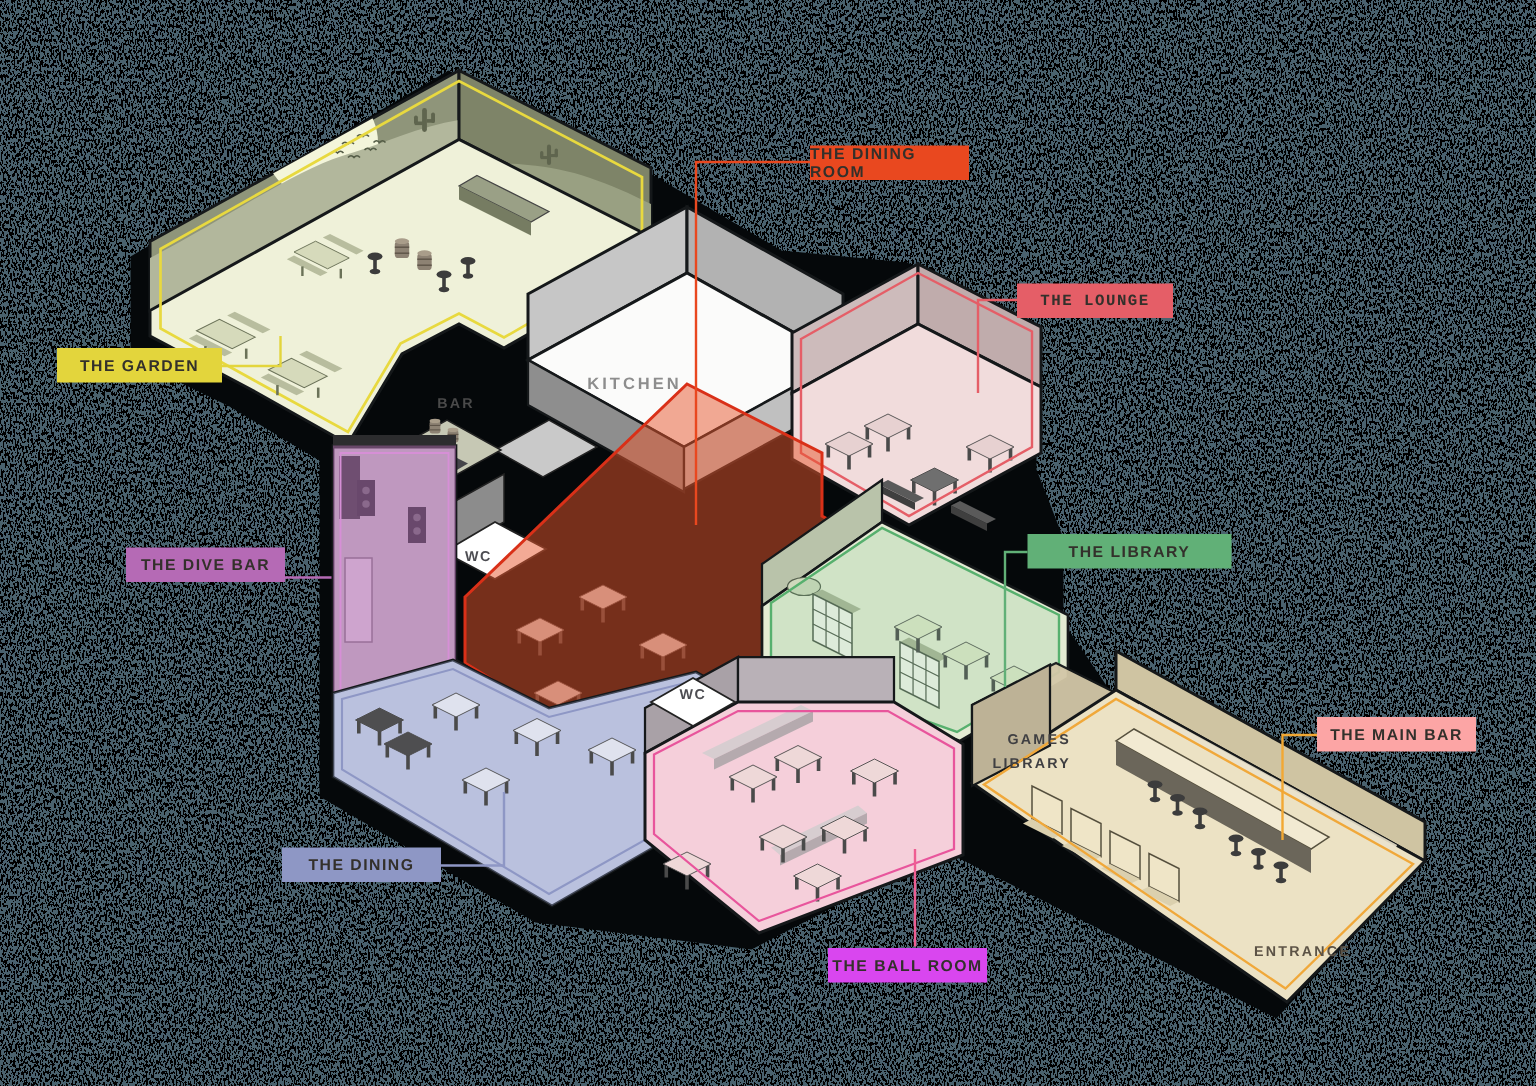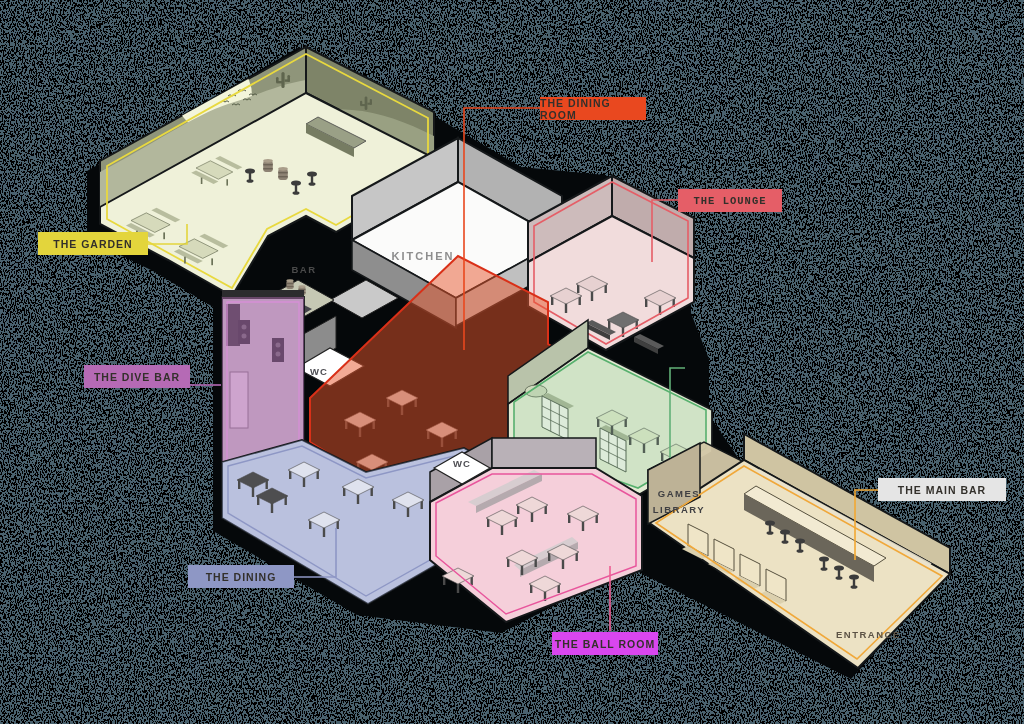--- a/index.html
+++ b/index.html
@@ -6,29 +6,29 @@
   .stage{position:relative;width:1024px;height:724px;overflow:hidden;background:#4a626e;
          font-family:"Liberation Sans",sans-serif;}
   .stage svg{position:absolute;left:0;top:0;}
   .rlabel{position:absolute;height:23px;display:flex;align-items:center;justify-content:center;
           font-size:10.5px;font-weight:700;letter-spacing:1px;color:#33302b;z-index:30;}
   .lbl-garden {left:38px; top:232px;width:110px;background:#e3d53c;}
   .lbl-dining {left:540px;top:97px; width:106px;background:#e9481f;}
   .lbl-lounge {left:678px;top:189px;width:104px;background:#e55e67;font-family:Liberation Mono, monospace;}
   .lbl-library{left:685px;top:356px;width:136px;background:#61b077;}
   .lbl-dive   {left:84px; top:365px;width:106px;background:#b56ab5;}
-  .lbl-main   {left:878px;top:478px;width:128px;background:#e5e5e5;}
+  .lbl-main   {left:878px;top:478px;width:106px;background:#fca5a5;}
   .lbl-terrace{left:188px;top:565px;width:106px;background:#8e97c5;}
   .lbl-ball   {left:552px;top:632px;width:106px;background:#d946ef;}
   .alabel{position:absolute;z-index:25;font-weight:700;color:#4d4d52;text-align:center;}
   .a-kitchen {left:375px;top:250px;width:96px;font-size:11px;letter-spacing:2px;color:#8d8d8d;}
   .a-bar     {left:284px;top:264px;width:40px;font-size:9.5px;letter-spacing:1.5px;color:#4a4a4a;}
   .a-wc1     {left:306px;top:366px;width:26px;font-size:9.5px;letter-spacing:1px;}
   .a-wc2     {left:449px;top:458px;width:26px;font-size:9.5px;letter-spacing:1px;}
-  .a-games   {left:644px;top:486px;width:70px;font-size:9.5px;letter-spacing:1.5px;text-align:center;line-height:16px;color:#3f3f42;}
+  .a-games   {left:644px;top:486px;width:70px;font-size:9.5px;letter-spacing:1.5px;text-align:right;line-height:16px;color:#3f3f42;}
   .a-entrance{left:836px;top:629px;width:64px;font-size:9.5px;letter-spacing:1.5px;color:#5c5346;}
 </style>
 </head>
 <body>
 
 <div class="stage">
 
   <svg width="1024" height="724">
     <defs>
       <filter id="noiseF" x="0" y="0" width="100%" height="100%">
@@ -263,20 +263,21 @@
       <path d="M190,385 L221,385" stroke="#b56ab5"></path>
       <path d="M878,490 L855,490 L855,560" stroke="#f2a833"></path>
       <path d="M294,577 L336,577 L336,528" stroke="#8e97c5"></path>
       <path d="M610,631 L610,566" stroke="#ee5e92"></path>
     </g>
   </svg>
 
   <div class="rlabel lbl-garden">THE GARDEN</div>
   <div class="rlabel lbl-dining">THE DINING ROOM</div>
   <div class="rlabel lbl-lounge">THE LOUNGE</div>
+  <div class="rlabel lbl-library">THE LIBRARY</div>
   <div class="rlabel lbl-dive">THE DIVE BAR</div>
   <div class="rlabel lbl-main">THE MAIN BAR</div>
   <div class="rlabel lbl-terrace">THE DINING</div>
   <div class="rlabel lbl-ball">THE BALL ROOM</div>
 
   <div class="alabel a-kitchen">KITCHEN</div>
   <div class="alabel a-bar">BAR</div>
   <div class="alabel a-wc1">WC</div>
   <div class="alabel a-wc2">WC</div>
   <div class="alabel a-games">

